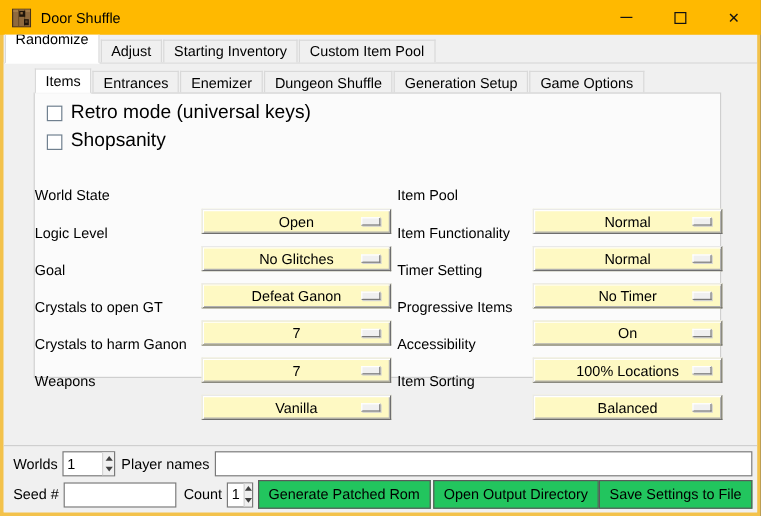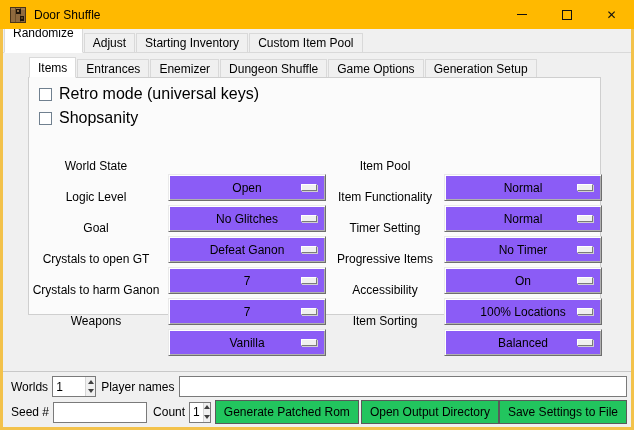--- a/index.html
+++ b/index.html
@@ -36,23 +36,23 @@
     background:#fbfbfb;border:1px solid #cfcfcf;position:relative;z-index:1;
   }
   
   .cb-row{height:24px;display:flex;align-items:center;padding-left:10px;}
   .cb-row:first-child{margin-top:4px;}
   .checkbox{width:13px;height:13px;box-sizing:border-box;background:#fff;border:1px solid #70808f;margin-right:7px;flex:0 0 auto;}
   .cb-label{font-size:16px;color:#000;}
   
   .grid{margin-top:0;}
   .grid-row{display:grid;grid-template-columns:134px 158px 108px 158px;column-gap:5px;height:31px;align-items:center;}
-  .flabel{font-size:12px;color:#000;text-align:center;white-space:nowrap;}
+  .flabel{font-size:12px;color:#000;text-align:left;white-space:nowrap;}
   .dropdown{
-    position:relative;height:27px;box-sizing:border-box;background:#8b5cf6;
+    position:relative;height:21px;box-sizing:border-box;background:#fef9c3;
     border:1px solid;border-color:#e9e9e9 #6e6e6e #6e6e6e #e9e9e9;
     box-shadow:inset 1px 1px 0 #ffffff, inset -1px -1px 0 #b0b0b0;
     display:flex;align-items:center;justify-content:center;cursor:default;margin-top:44px;
   }
   .dd-value{font-size:12px;color:#000;}
   .dd-ind{
     position:absolute;right:8px;top:50%;margin-top:-4px;width:16px;height:7px;box-sizing:border-box;
     background:#f0f0f0;border:1px solid;border-color:#ffffff #7a7a7a #7a7a7a #ffffff;
     box-shadow:1px 1px 0 #d0d0d0;
   }
@@ -117,22 +117,22 @@
       <span class="tab">Custom Item Pool</span>
     </div>
 
     <div class="outer-pane">
 
       <div class="tabstrip subtabs">
         <span class="tab active">Items</span>
         <span class="tab">Entrances</span>
         <span class="tab">Enemizer</span>
         <span class="tab">Dungeon Shuffle</span>
+        <span class="tab">Generation Setup</span>
         <span class="tab">Game Options</span>
-        <span class="tab">Generation Setup</span>
       </div>
 
       <div class="inner-pane">
 
         <div class="cb-row">
           <span class="checkbox"></span>
           <span class="cb-label">Retro mode (universal keys)</span>
         </div>
         <div class="cb-row">
           <span class="checkbox"></span>

